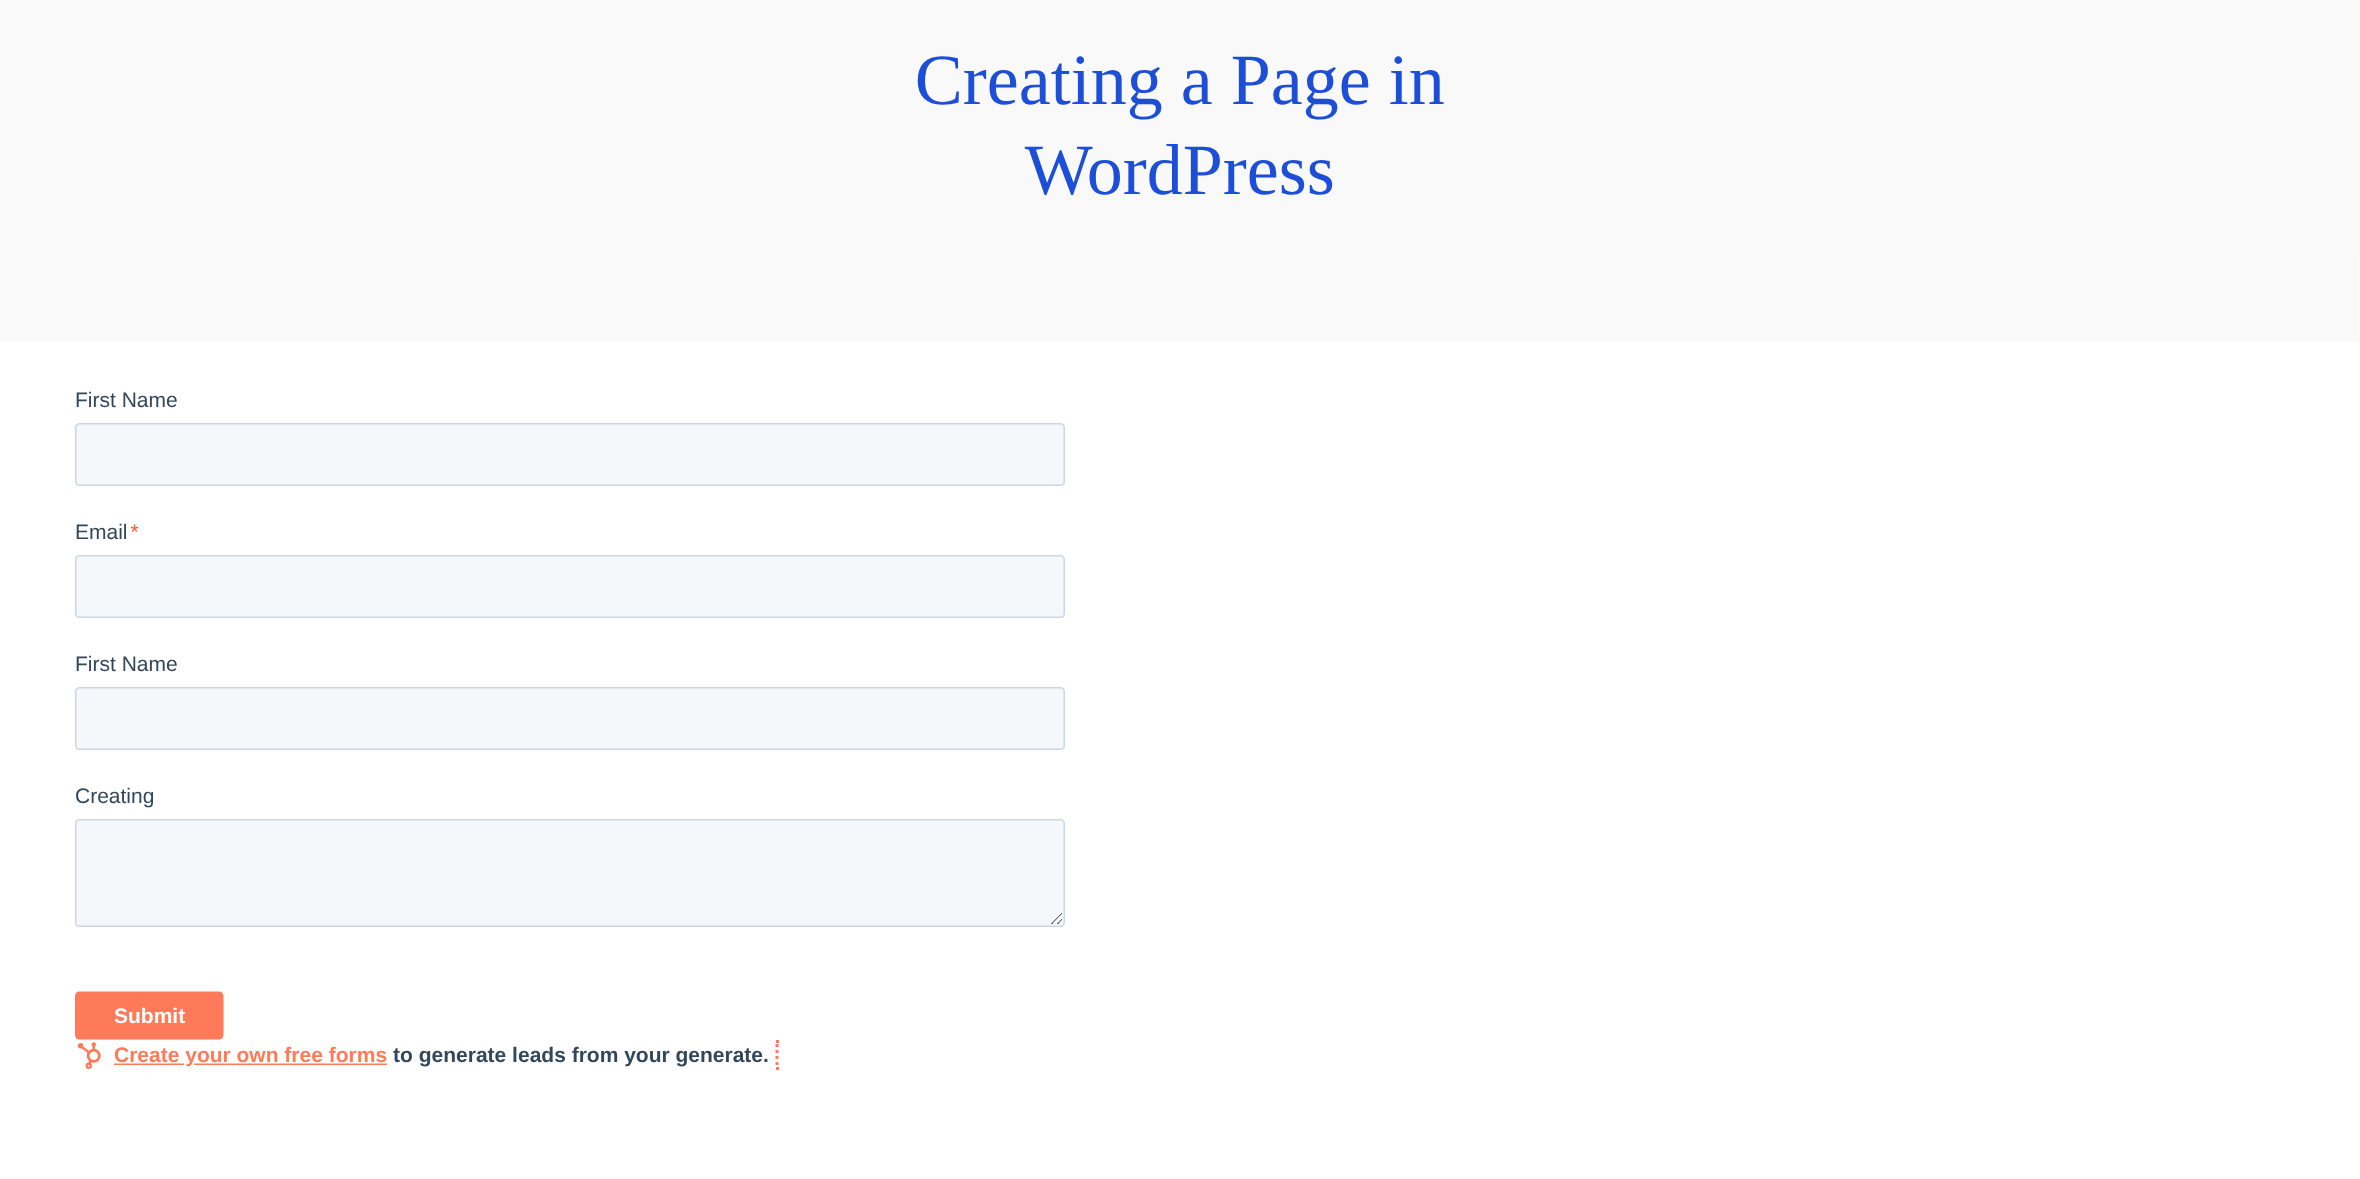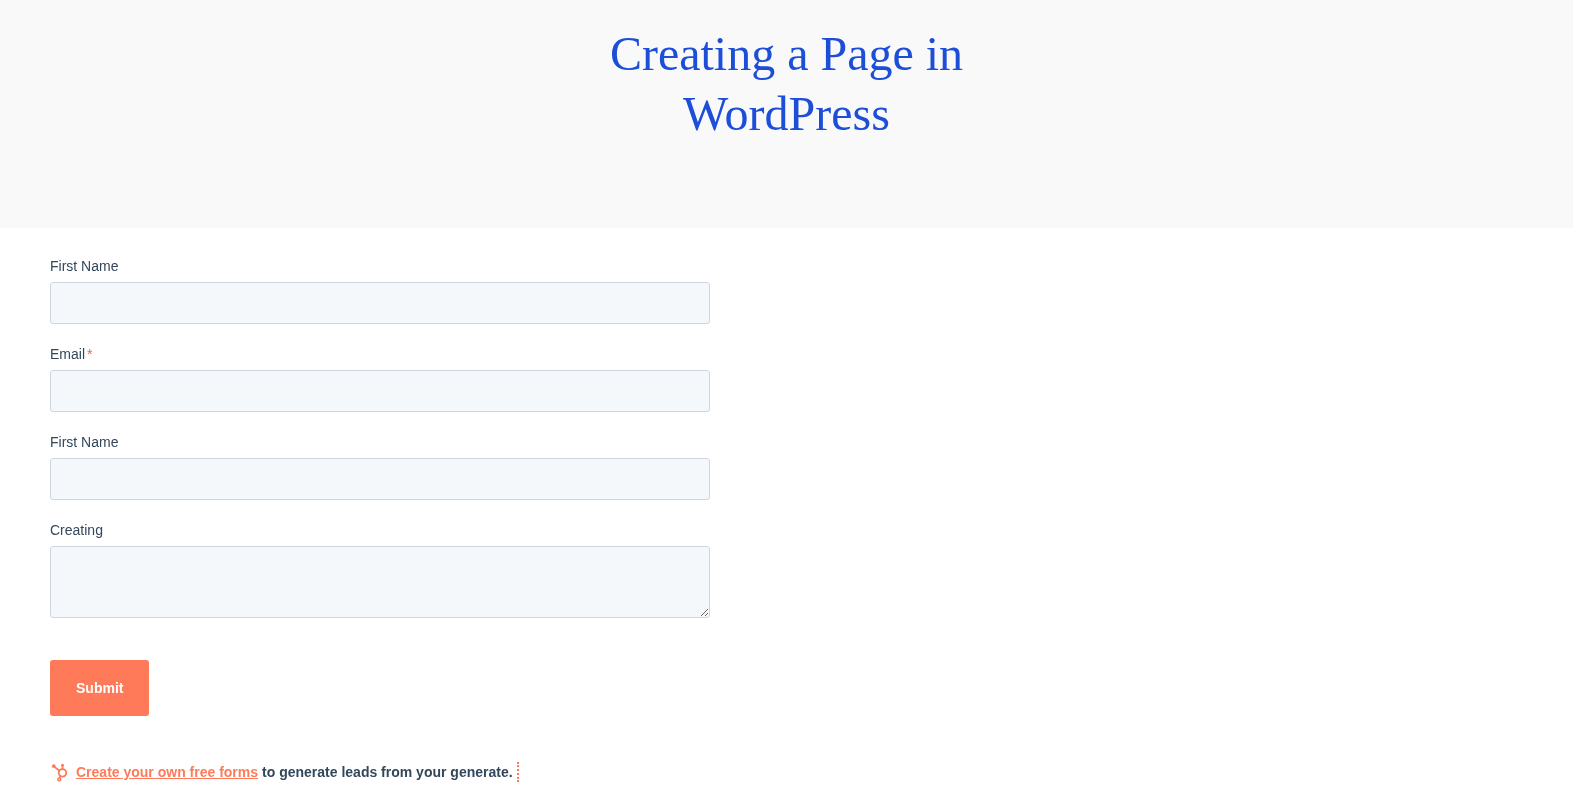--- a/index.html
+++ b/index.html
@@ -64,33 +64,32 @@
       color: #33475b;
       background: #f5f8fa;
       border: 1px solid #cbd6e2;
       border-radius: 3px;
       outline: none;
       resize: both;
       font-family: inherit;
     }
     .submit-button {
       margin-top: 16px;
-      padding: 20px 26px;
+      padding: 8px 26px;
       font-size: 14px;
       font-weight: 700;
       color: #ffffff;
       background: #ff7a59;
       border: none;
       border-radius: 3px;
       cursor: pointer;
     }
     .footer-promo {
       display: flex;
       align-items: center;
-      margin-top: 46px;
       font-size: 14px;
       border-right: 2px dotted #ff7a59;
       width: fit-content;
       padding-right: 4px;
       font-weight: 600;
     }
     .hubspot-icon {
       width: 20px;
       height: 20px;
       margin-right: 6px;

